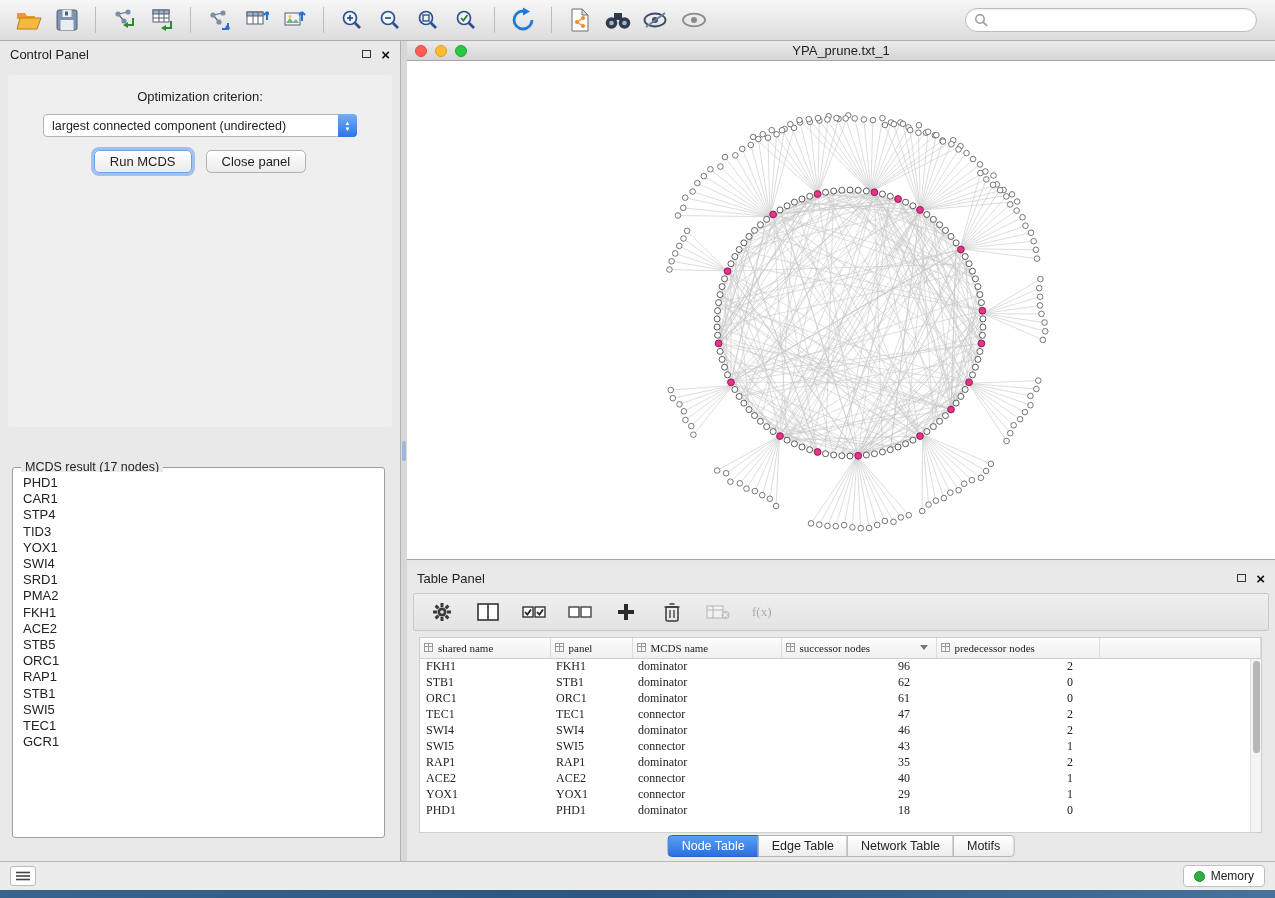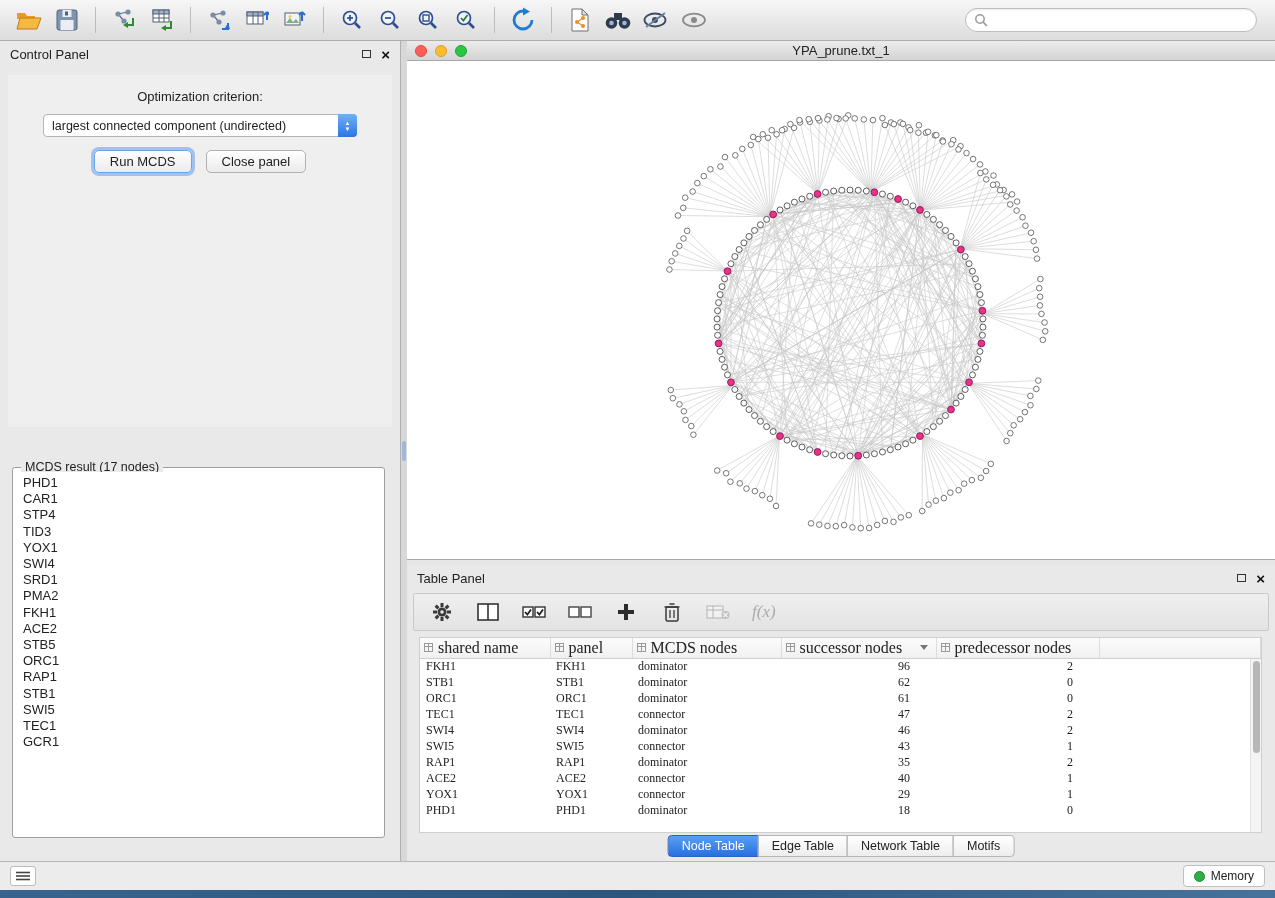--- a/index.html
+++ b/index.html
@@ -74,29 +74,29 @@
   .light.green { background:#28c840; border:1px solid #1fa532; }
   .net-title { position:absolute; left:0; right:0; text-align:center; font-size:13px; color:#222; }
   .net-canvas { position:absolute; top:20px; left:0; right:0; bottom:0; background:#fff; }
 
   
   .table-panel { position:absolute; left:407px; right:0; top:524px; bottom:0; background:#e9e9e9; }
   .tp-toolbar { margin:2px 6px 0 6px; height:38px; background:linear-gradient(#efefef,#e3e3e3);
                 border:1px solid #c9c9c9; border-radius:2px; display:flex; align-items:center;
                 gap:22px; padding:0 16px; }
   .tp-icon { display:flex; align-items:center; justify-content:center; width:24px; height:24px; }
-  .fx { font-family:"Liberation Serif", serif; font-style:italic; font-size:17px; color:#aaa; }
+  .fx { font-family:"Liberation Serif", serif; font-size:13px; color:#aaa; }
 
   .table-wrap { position:absolute; left:12px; right:13px; top:72px; bottom:28px; background:#fff;
                 border:1px solid #cfcfcf; overflow:hidden; }
   table.datatable { border-collapse:collapse; width:100%; table-layout:fixed;
                     font-family:"Liberation Serif", serif; }
   .datatable th { height:20px; background:linear-gradient(#fcfcfc,#f0f0f0);
                   border-right:1px solid #dcdcdc; border-bottom:1px solid #cfcfcf;
-                  font-size:16px; font-weight:normal; color:#222; text-align:left; padding:0 4px;
+                  font-size:11px; font-weight:normal; color:#222; text-align:left; padding:0 4px;
                   white-space:nowrap; overflow:hidden; }
   .th-inner { display:flex; align-items:center; gap:5px; }
   .sort-caret { width:0; height:0; border-left:4px solid transparent; border-right:4px solid transparent;
                 border-top:5px solid #777; margin-left:auto; margin-right:4px; }
   .datatable td { height:16px; font-size:12px; padding:0 6px; white-space:nowrap; overflow:hidden; }
   .datatable td.col3, .datatable td.col4 { text-align:right; padding-right:26px; }
   .vscroll { position:absolute; top:21px; right:0; bottom:0; width:11px; background:#f4f4f4; border-left:1px solid #e0e0e0; }
   .vthumb { position:absolute; top:2px; left:1.5px; width:7px; height:92px; background:#b7b7b7; border-radius:4px; }
 
   .tp-tabs { position:absolute; bottom:4px; left:50%; transform:translateX(-50%); display:flex; }
@@ -1123,21 +1123,21 @@
                 <span>panel</span>
                   </span>
                 </th>
               <th>
                   <span class="th-inner">
                 <svg width="9" height="9" viewBox="0 0 9 9">
                       <rect x="0.5" y="0.5" width="8" height="8" fill="none" stroke="#999"></rect>
                       <line x1="0.5" y1="3.5" x2="8.5" y2="3.5" stroke="#999"></line>
                       <line x1="4.5" y1="0.5" x2="4.5" y2="8.5" stroke="#999"></line>
                     </svg>
-                <span>MCDS nodes</span>
+                <span>MCDS name</span>
                   </span>
                 </th>
               <th>
                   <span class="th-inner">
                 <svg width="9" height="9" viewBox="0 0 9 9">
                       <rect x="0.5" y="0.5" width="8" height="8" fill="none" stroke="#999"></rect>
                       <line x1="0.5" y1="3.5" x2="8.5" y2="3.5" stroke="#999"></line>
                       <line x1="4.5" y1="0.5" x2="4.5" y2="8.5" stroke="#999"></line>
                     </svg>
                 <span>successor nodes</span>

